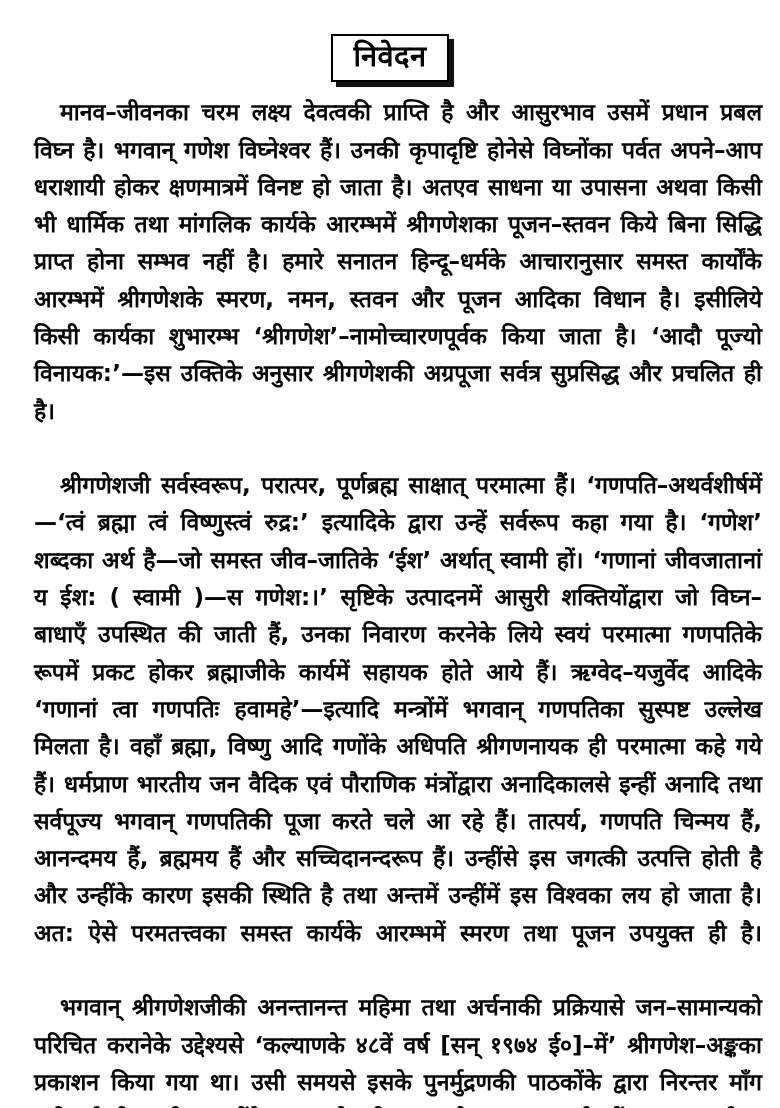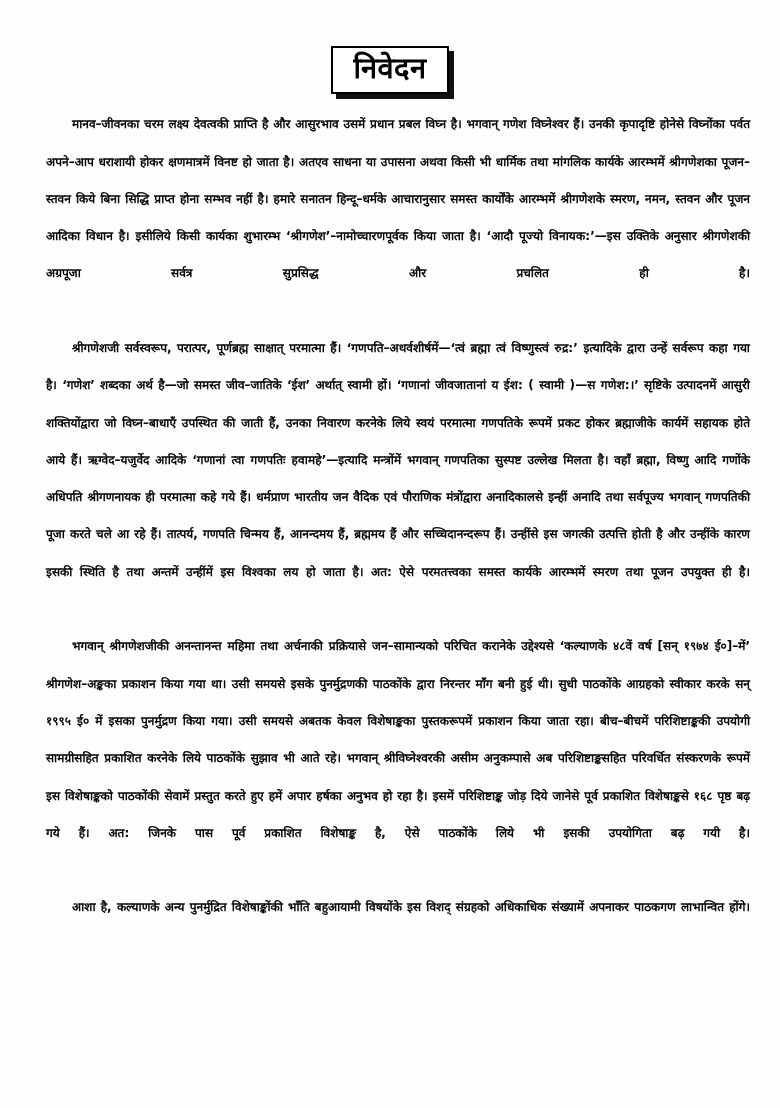--- a/index.html
+++ b/index.html
@@ -14,21 +14,21 @@
     font-family: "DejaVu Sans", "Liberation Sans", sans-serif;
     color: #000000;
   }
 
   .page {
     position: relative;
     width: 780px;
     height: 1108px;
     background: #fefefe;
     box-sizing: border-box;
-    padding: 16px;
+    padding: 4px;
   }
 
   
   .title-wrap {
     width: 100%;
     text-align: center;
     padding-top: 30px;
     padding-bottom: 8px;
   }
   .title-box {
@@ -51,21 +51,21 @@
 
   
   .body-col {
     padding: 4px 14px 0 30px;
   }
   p.para {
     margin: 0 0 0 0;
     text-align: justify;
     text-justify: inter-word;
     text-indent: 26px;
-    font-size: 12px;
+    font-size: 23px;
     line-height: 37.3px;
     font-weight: 600;
     word-spacing: 0.5px;
     color: #060606;
   }
   p.para:last-child {
     margin-bottom: 0;
   }
   
   p.para::after {

